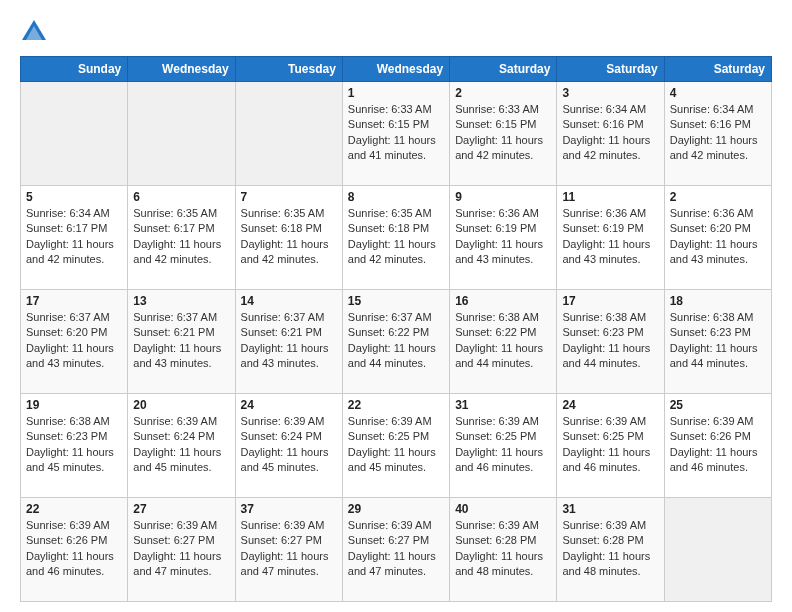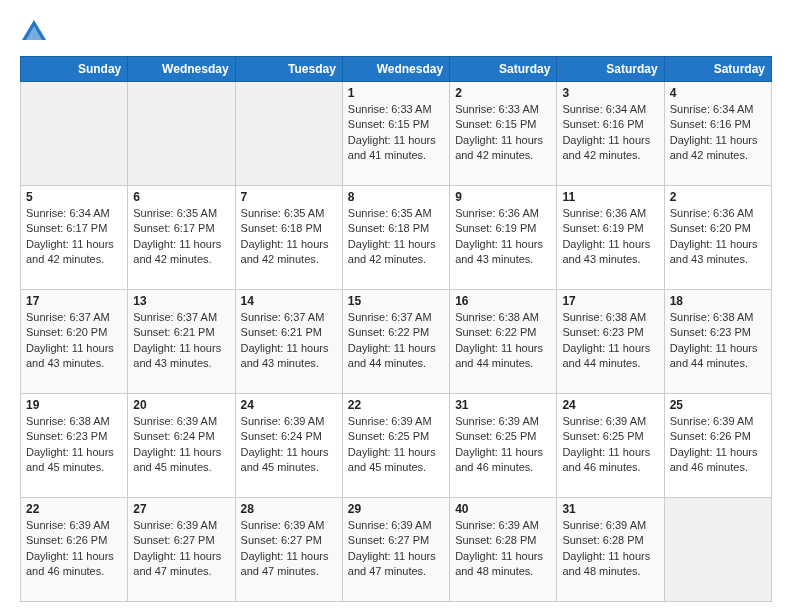--- a/index.html
+++ b/index.html
@@ -299,21 +299,21 @@
 Sunset: 6:26 PM
 Daylight: 11 hours and 46 minutes.</div>
           </td>
           <td>
             <span class="day-number">27</span>
             <div class="day-info" style="white-space: pre-line;">Sunrise: 6:39 AM
 Sunset: 6:27 PM
 Daylight: 11 hours and 47 minutes.</div>
           </td>
           <td>
-            <span class="day-number">28</span>
+            <span class="day-number">37</span>
             <div class="day-info" style="white-space: pre-line;">Sunrise: 6:39 AM
 Sunset: 6:27 PM
 Daylight: 11 hours and 47 minutes.</div>
           </td>
           <td>
             <span class="day-number">29</span>
             <div class="day-info" style="white-space: pre-line;">Sunrise: 6:39 AM
 Sunset: 6:27 PM
 Daylight: 11 hours and 47 minutes.</div>
           </td>

